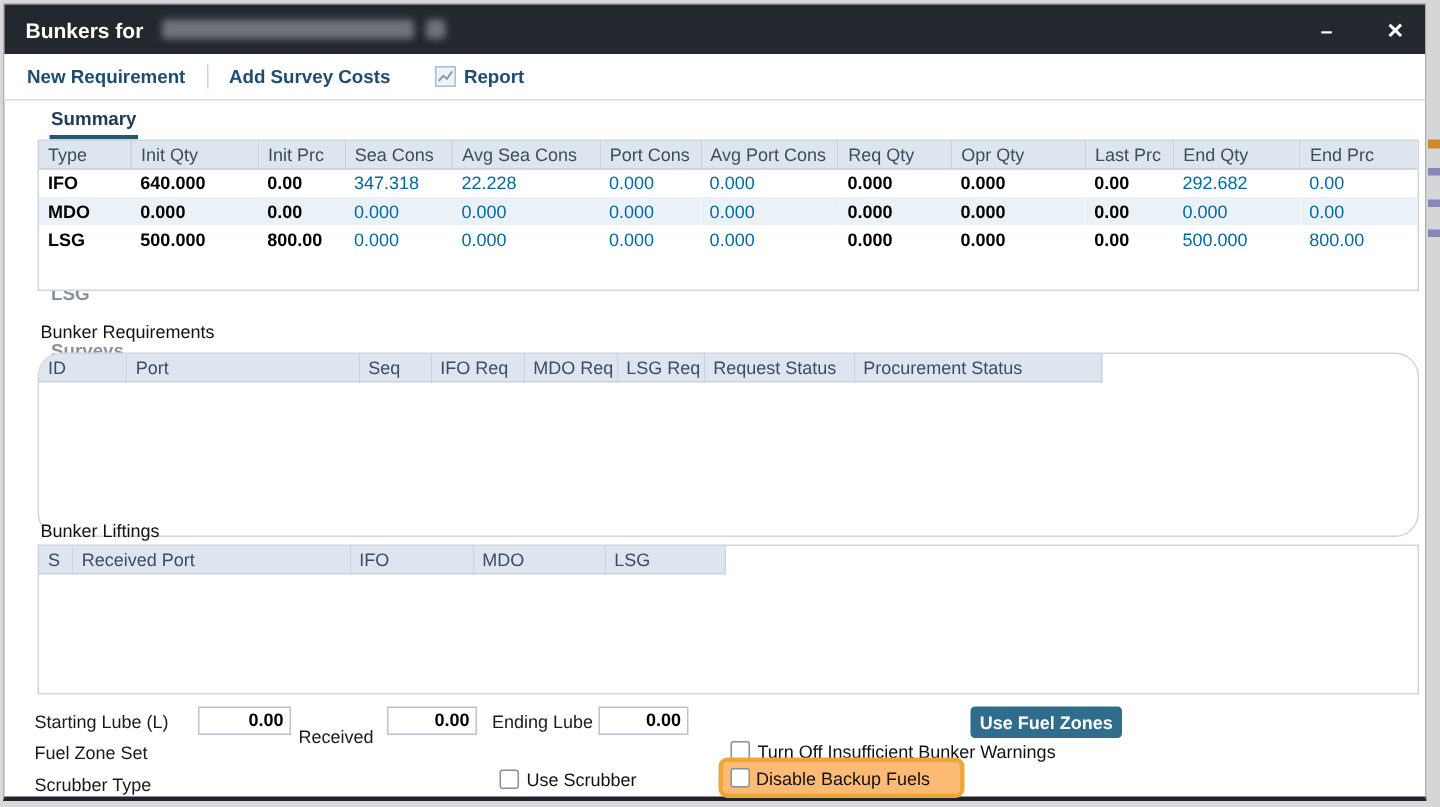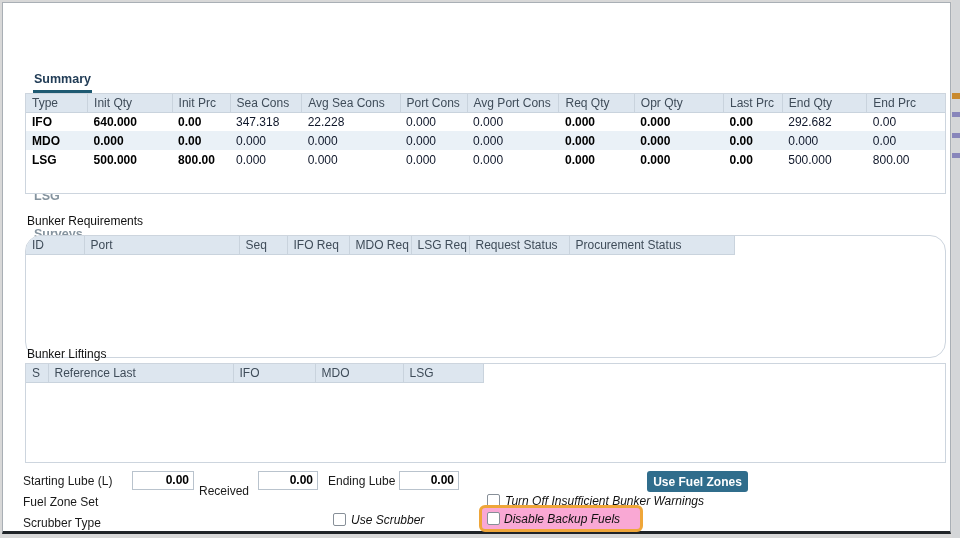--- a/index.html
+++ b/index.html
@@ -58,59 +58,82 @@
   th {
     background:#dde6ef; color:#3f4c59; font-weight:normal; text-align:left;
     height:18px; padding:0 6px; border-right:1px solid #c9d3dd; border-bottom:1px solid #c9d3dd;
     white-space:nowrap; overflow:hidden;
   }
   th:last-child { border-right:none; }
   th.filler { background:transparent; border:none; }
   td { height:19px; padding:0 6px; white-space:nowrap; overflow:hidden; }
   td.num { text-align:left; }
   td.bold-black { font-weight:bold; color:#000; }
-  td.blue { color:#0f172a; }
+  td.blue { color:#0369a1; }
   tr.stripe { background:#eaf1f7; }
   td.type { font-weight:bold; color:#000; }
 
   
   .flabel { position:absolute; font-size:12px; color:#1a1a1a; text-align:left; line-height:19px; white-space:nowrap; }
   .finput {
     position:absolute; height:19px; background:#fff; border:1px solid #b9c3cd;
     font-size:12px; font-weight:bold; color:#000; line-height:17px; padding:0 4px; overflow:hidden; white-space:nowrap;
   }
   .finput.right { text-align:right; }
   .cb { width:13px; height:13px; border:1px solid #878f98; border-radius:2px; background:#fff; flex:none; }
   .cb.abs { position:absolute; }
-  .cb-label { font-size:12px; color:#111; white-space:nowrap;font-style:italic; }
+  .cb-label { font-size:12px; color:#111; white-space:nowrap; }
   .cb-label.abs { position:absolute; line-height:15px; }
   .btn-fuelzones {
     position:absolute; left:644px; top:468px; width:101px; height:21px;
     background:#306d8c; color:#fff; font-size:12px; font-weight:bold;
     border:none; border-radius:3px; display:flex; align-items:center; justify-content:center;
   }
   .highlight-box {
     position:absolute; left:476px; top:502px; width:164px; height:27px;
     border:3px solid #efa639; border-radius:6px;
-    display:flex; align-items:center; gap:4px; padding:0 6px 0 5px; background:#f9a8d4;
+    display:flex; align-items:center; gap:4px; padding:0 6px 0 5px; background:#fdba74;
   }
 </style>
 </head>
 <body>
 
 <div class="sliver">
   <div class="speck" style="top:93px;height:6px;background:#c98a2e"></div>
   <div class="speck" style="top:112px;height:5px;background:#8886bb"></div>
   <div class="speck" style="top:133px;height:5px;background:#8886bb"></div>
   <div class="speck" style="top:153px;height:5px;background:#8886bb"></div>
 </div>
 
 <div class="window">
 
-
+  <div class="titlebar">
+    <span class="title">Bunkers for</span>
+    <span class="redact"></span>
+    <span class="redact small"></span>
+    <div class="win-controls">
+      <span class="winbtn">–</span>
+      <span class="winbtn">✕</span>
+    </div>
+  </div>
+
+  <div class="toolbar">
+    <span class="tb-link">New Requirement</span>
+    <span class="tb-sep"></span>
+    <span class="tb-link">Add Survey Costs</span>
+    <span class="report-group">
+      <span style="display:inline-flex">
+        <svg width="14" height="14" viewBox="0 0 14 14">
+          <rect x="0.5" y="0.5" width="13" height="13" fill="#eef3f7" stroke="#a7bed2"></rect>
+          <polyline points="2.5,10 5.5,6.5 8,8.5 11.5,3.5" fill="none" stroke="#7e9cb5" stroke-width="1.3"></polyline>
+        </svg>
+      </span>
+      <span class="tb-link">Report</span>
+    </span>
+  </div>
 
   <div class="tabbar">
     <span class="tab active">Summary</span>
     <span class="tab">IFO</span>
     <span class="tab">MDO</span>
     <span class="tab">LSG</span>
     <span class="tab">Surveys</span>
     <span class="tab">Swaps</span>
   </div>
 
@@ -230,21 +253,21 @@
         <col style="width:22px">
           <col style="width:185px">
           <col style="width:82px">
           <col style="width:88px">
           <col style="width:80px">
           <col>
       </colgroup>
       <thead>
         <tr>
           <th>S</th>
-          <th>Reference Last</th>
+          <th>Received Port</th>
           <th>IFO</th>
           <th>MDO</th>
           <th>LSG</th>
           <th class="filler"></th>
         </tr>
       </thead>
     </table>
   </div>
 
   <div class="flabel" style="left:20px;top:469px;width:106px">Starting Lube (L)</div>

